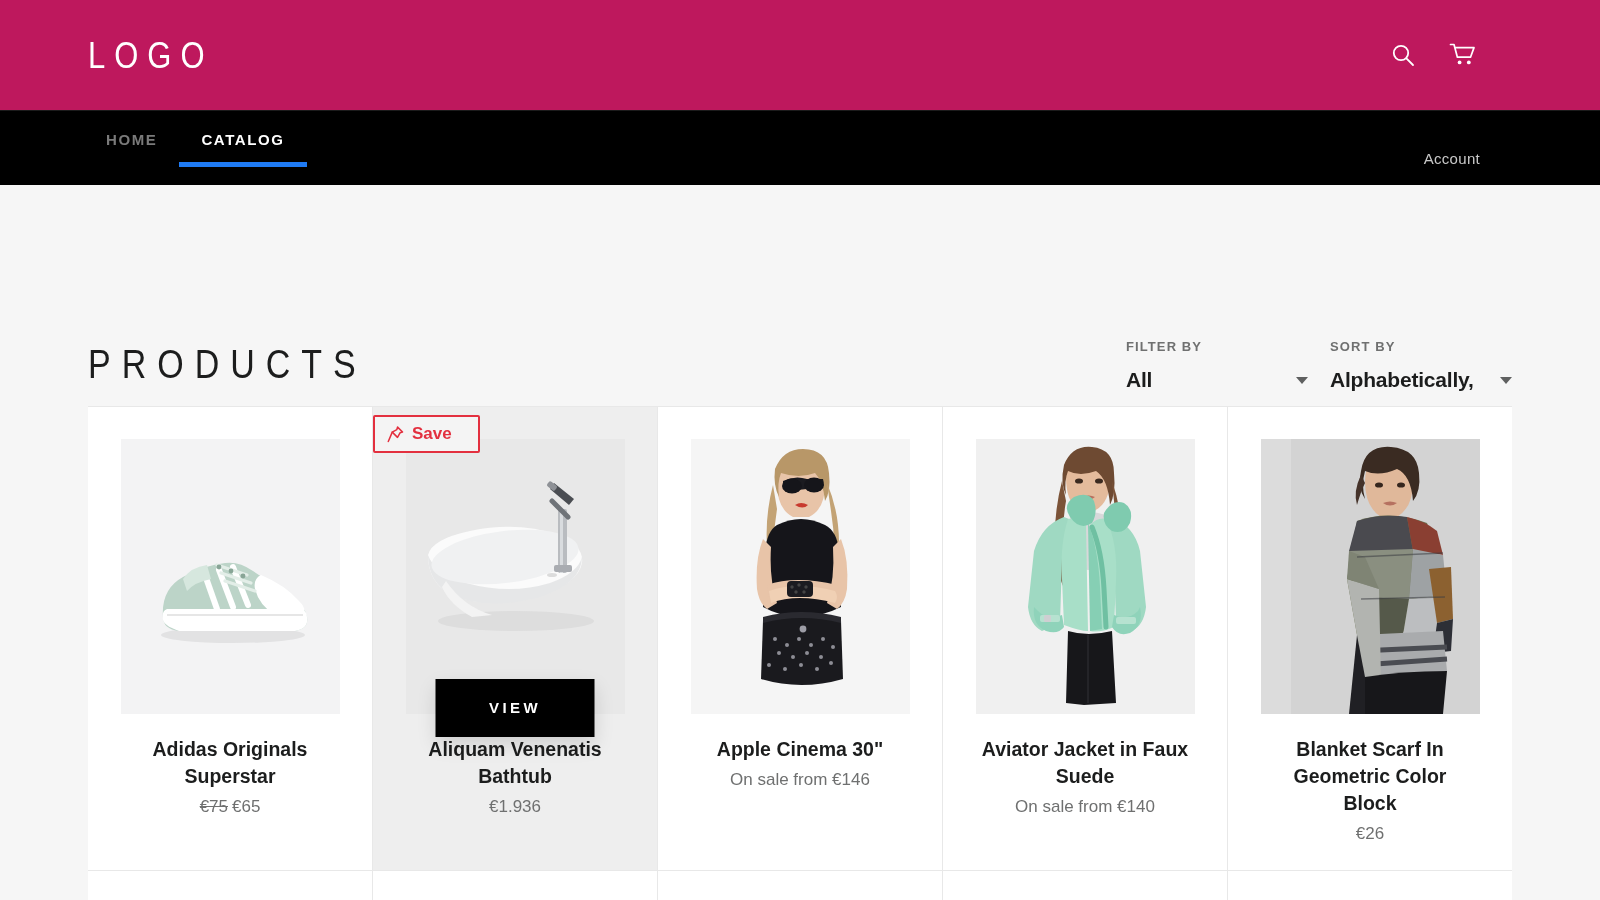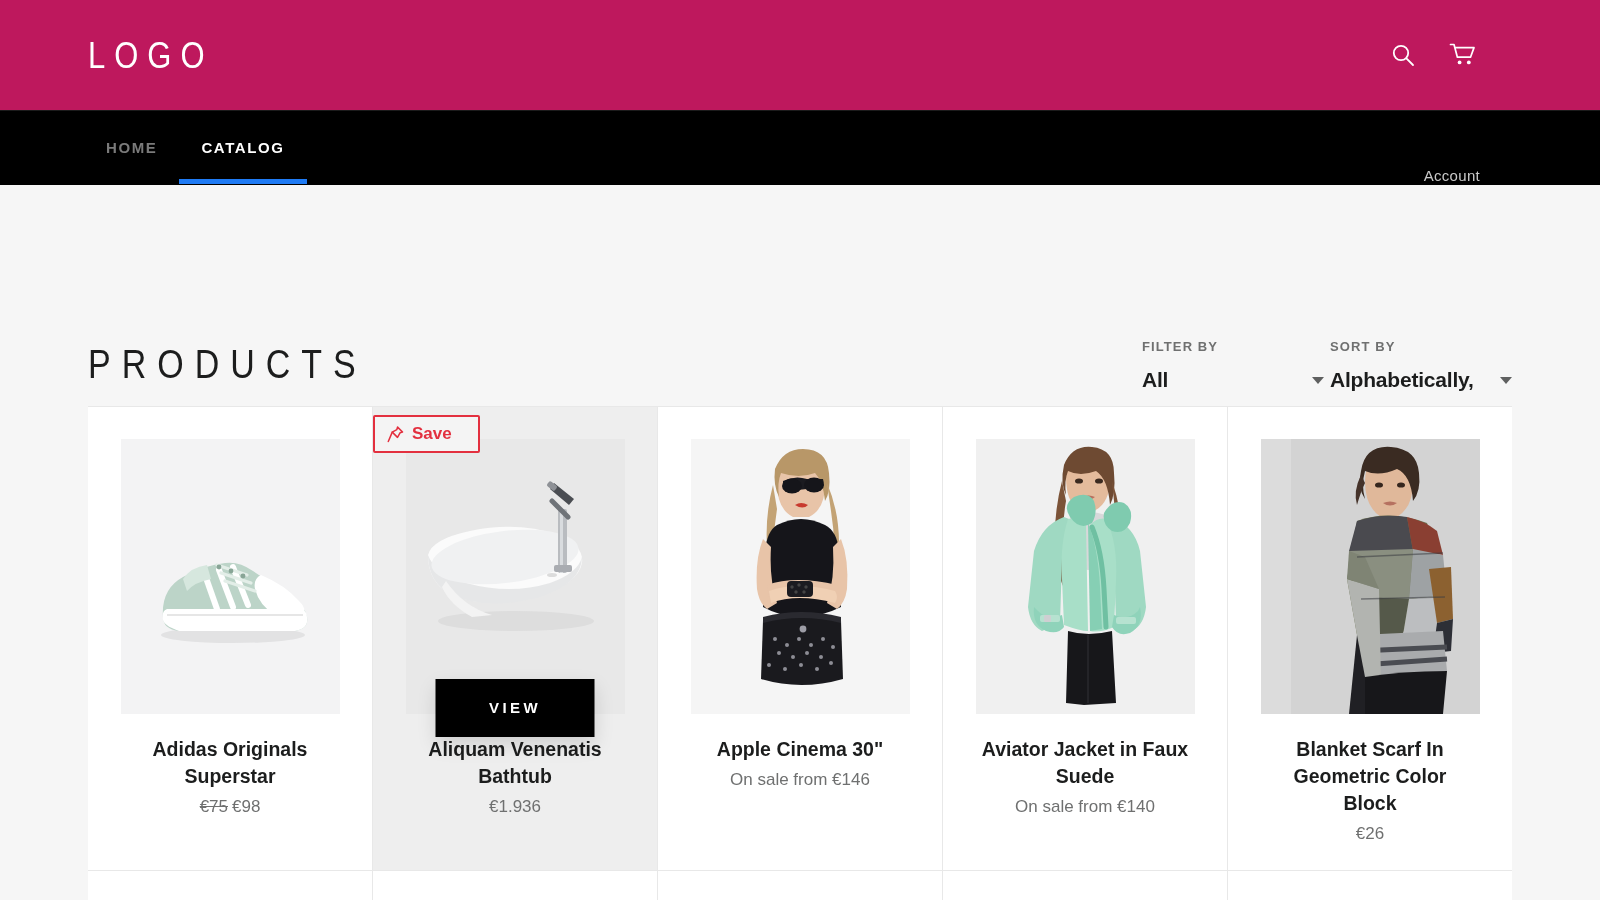--- a/index.html
+++ b/index.html
@@ -58,21 +58,21 @@
   }
 
   .icon-btn svg { display: block; }
 
   
   .nav-bar {
     height: 75px;
     background: #000000;
     display: flex;
     align-items: stretch;
-    padding: 0 120px 1px 84px;
+    padding: 0 120px 18px 84px;
     border-top: 1px solid #1b1b1b;
     position: relative;
   }
 
   .nav-links {
     display: flex;
     align-items: stretch;
     gap: 0;
   }
 
@@ -134,21 +134,21 @@
     color: #1c1d1d;
     transform: scaleY(1.2);
     transform-origin: left bottom;
     line-height: 1;
     margin-bottom: 14px;
   }
 
   .toolbar-controls {
     margin-left: auto;
     display: flex;
-    gap: 6px;
+    gap: 22px;
     padding-bottom: 6px;
   }
 
   .control-group { width: 182px; }
 
   .control-label {
     font-size: 13px;
     font-weight: 700;
     letter-spacing: 1.1px;
     color: #6f7070;
@@ -362,21 +362,21 @@
             <path d="M104 142 L134 152"></path>
           </g>
           <circle cx="98" cy="128" r="2.4" fill="#88a596"></circle>
           <circle cx="110" cy="132" r="2.4" fill="#88a596"></circle>
           <circle cx="122" cy="137" r="2.4" fill="#88a596"></circle>
           <path d="M46 176 L182 176" stroke="#dedede" stroke-width="1.4"></path>
         </svg>
       </div>
       <div class="card-title">Adidas Originals Superstar</div>
       <div class="card-price">
-        <span class="price-old">€75</span><span>€98</span>
+        <span class="price-old">€75</span><span>€65</span>
       </div>
     </article>
 
     <article class="card hovered">
       <button class="save-btn">
         <svg width="19" height="19" viewBox="0 0 20 20" fill="none" stroke="#e3303f" stroke-width="1.6">
           <path d="M12.2 2.2 L17.4 7.4 L14.8 8.2 L12.1 13 L6.6 7.5 L11.4 4.8 Z" stroke-linejoin="round"></path>
           <line x1="6.6" y1="7.5" x2="2.4" y2="17.4" stroke-linecap="round"></line>
         </svg>
         <span>Save</span>

